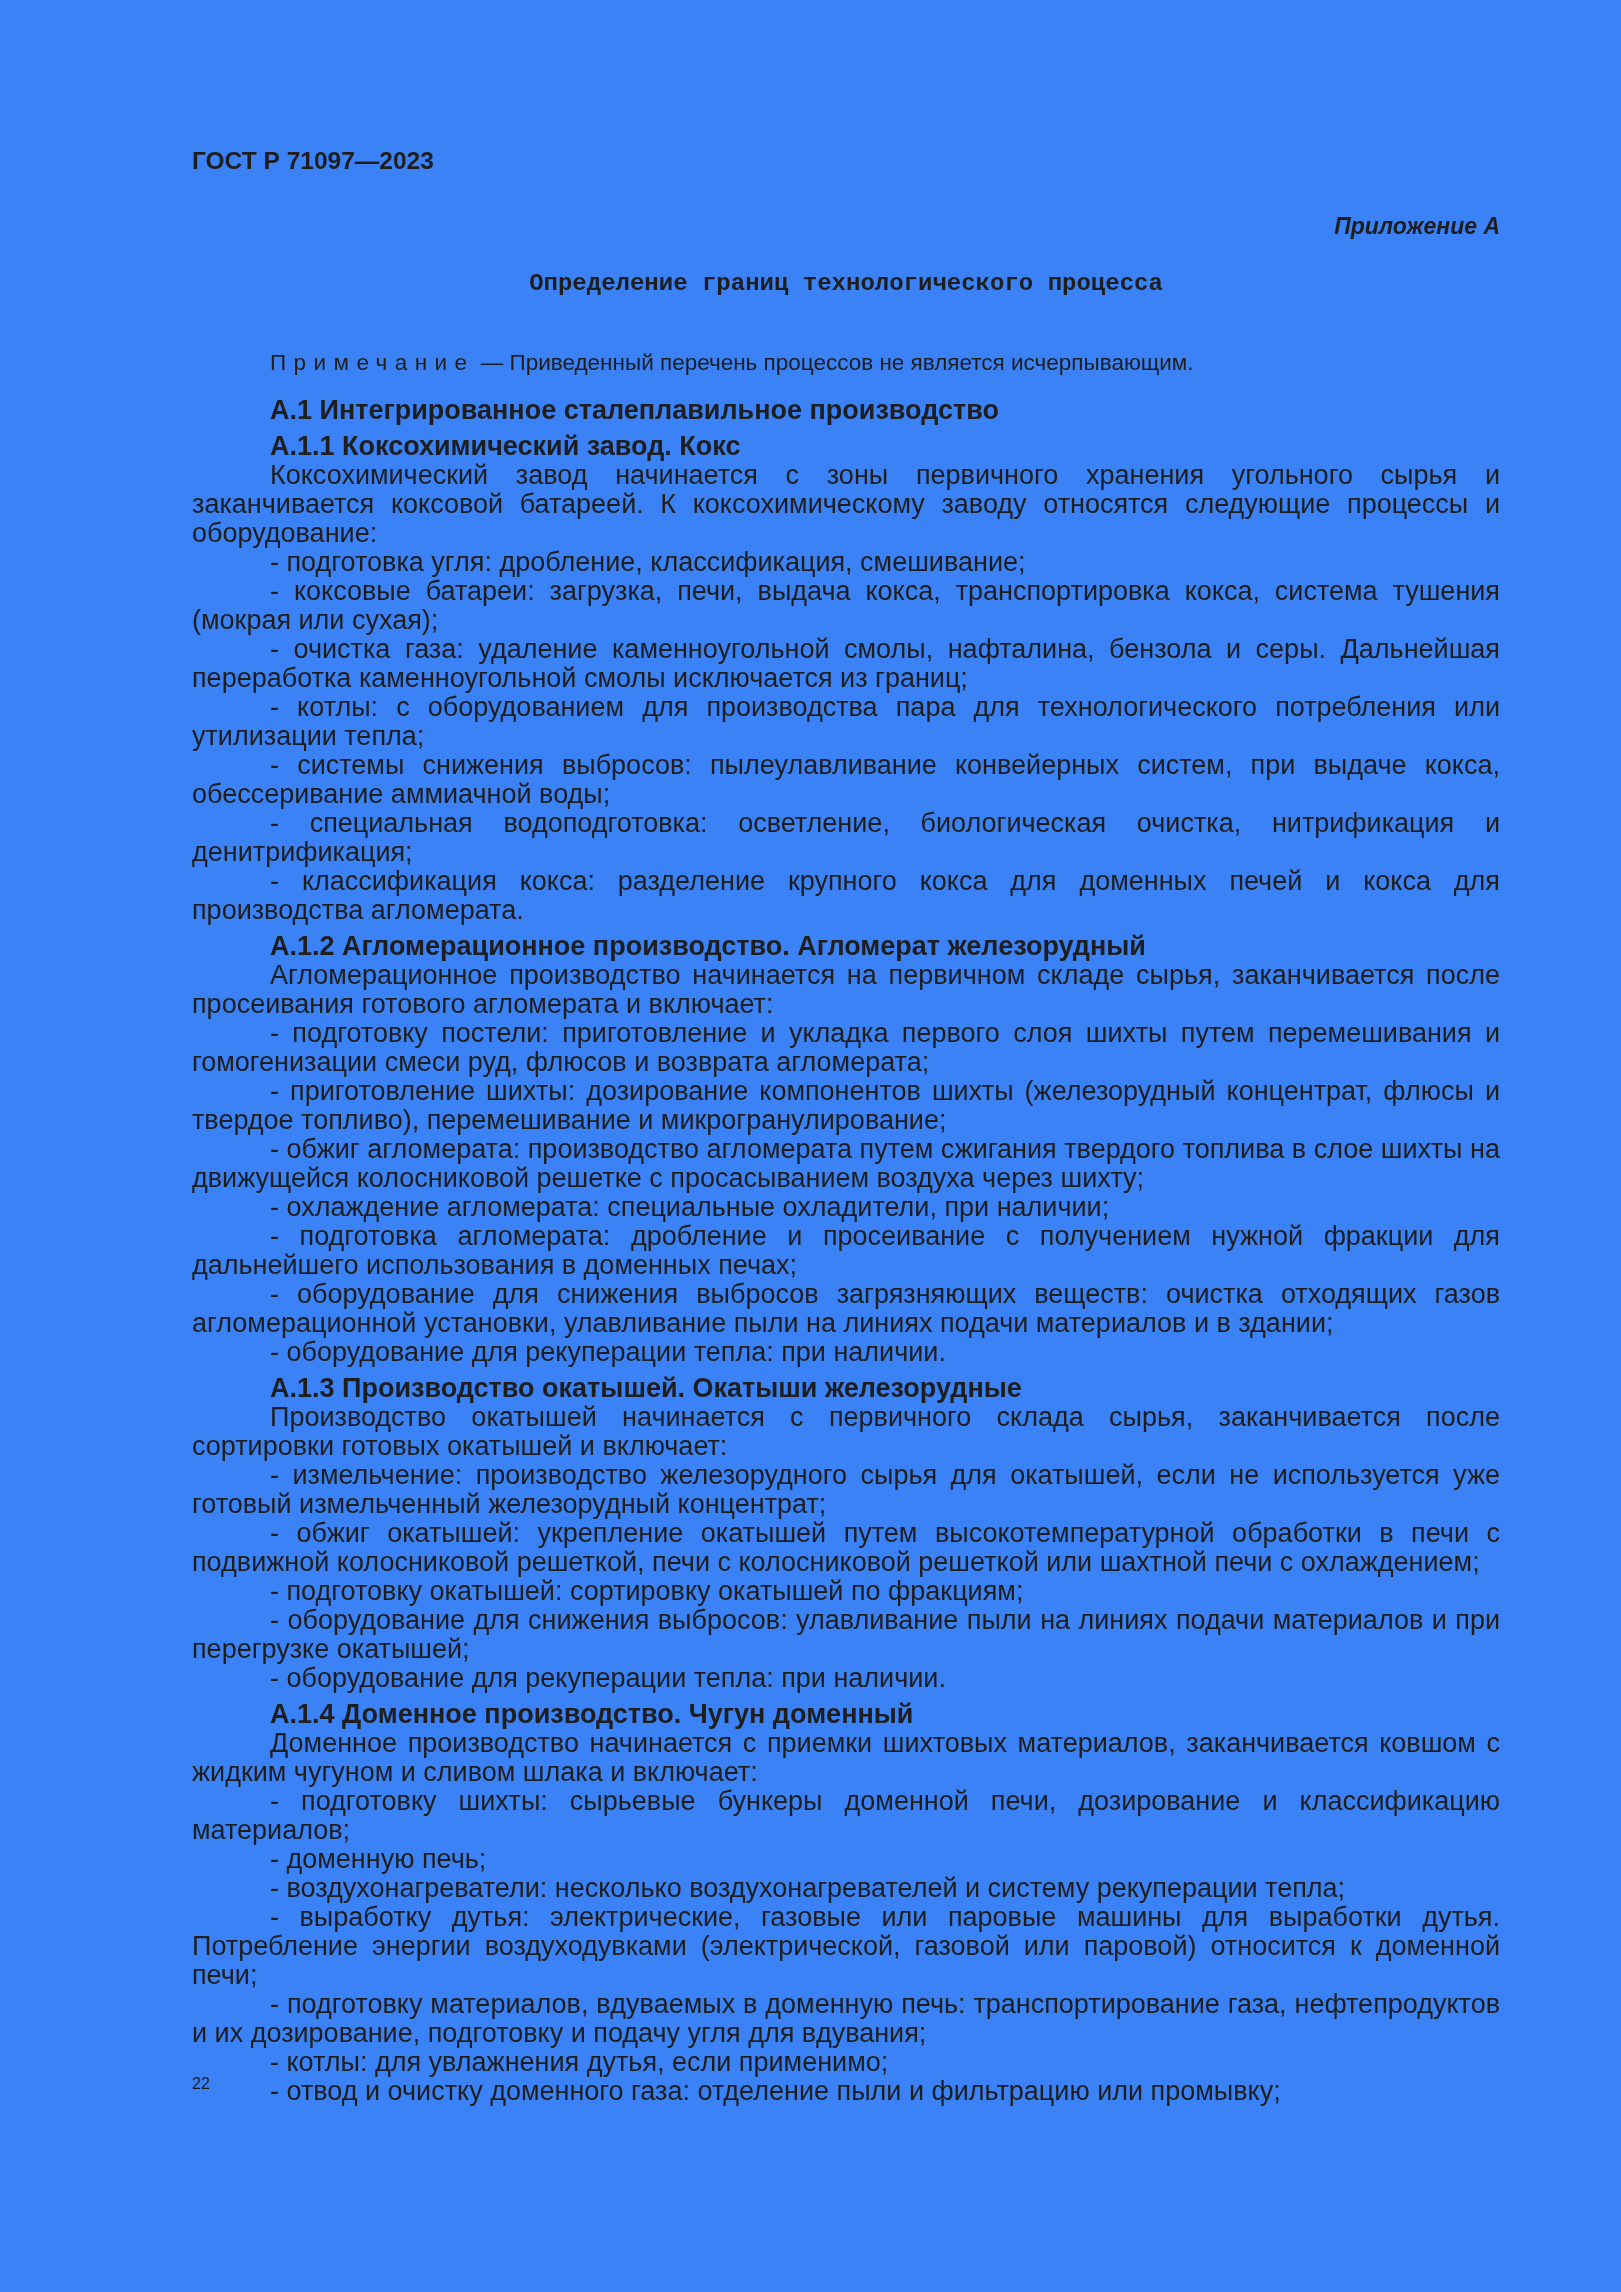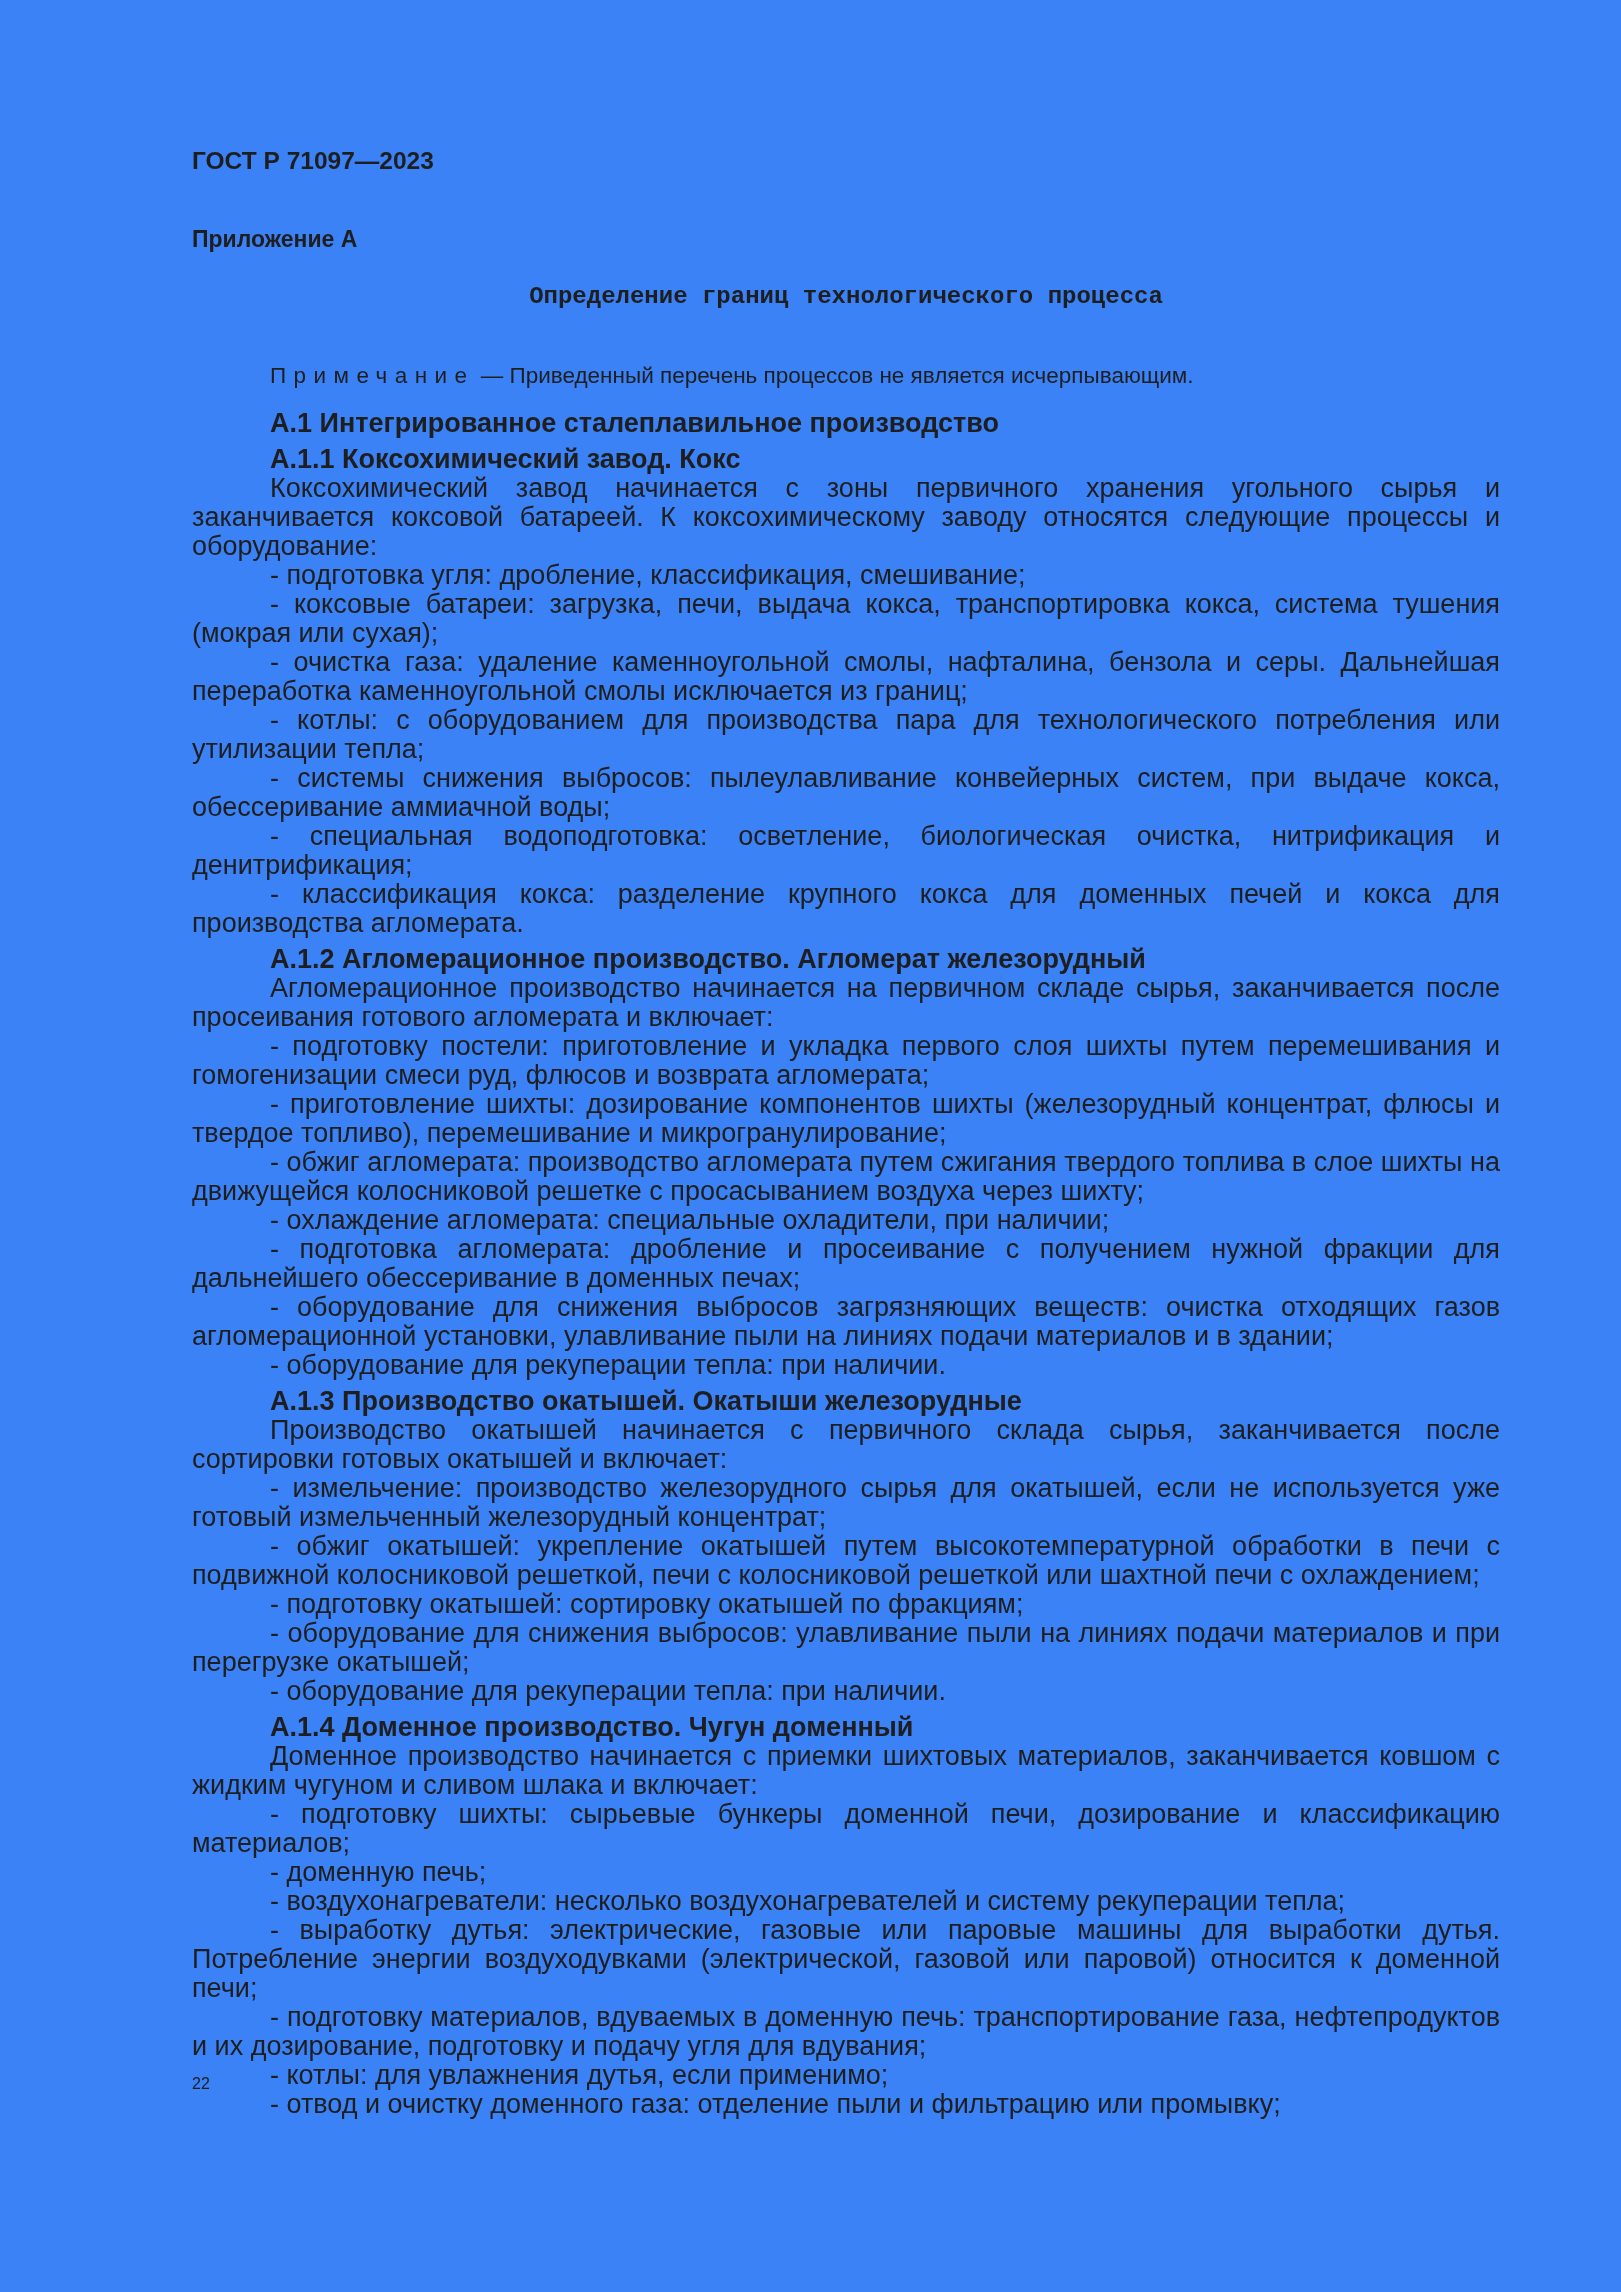--- a/index.html
+++ b/index.html
@@ -22,25 +22,26 @@
     top: 0;
     width: 1308px;
   }
   .doc-code {
     margin-top: 147px;
     font-size: 24.5px;
     font-weight: 700;
     line-height: 27.4px;
   }
   .appendix-label {
-    margin-top: 49px;
-    text-align: left;
+    margin-top: 36px;
+    text-align: right;
     font-size: 23px;
     font-weight: 700;
     line-height: 32px;
+    font-style: italic;
   }
   .appendix-type {
     text-align: center;
     font-size: 23px;
     font-weight: 700;
     line-height: 32px;
   }
   .doc-title {
     margin: 27.4px 0 0 0;
     text-align: center;
@@ -109,21 +110,21 @@
         <p class="block paragraph">- котлы: с оборудованием для производства пара для технологического потребления или утилизации тепла;</p>
         <p class="block paragraph">- системы снижения выбросов: пылеулавливание конвейерных систем, при выдаче кокса, обессеривание аммиачной воды;</p>
         <p class="block paragraph">- специальная водоподготовка: осветление, биологическая очистка, нитрификация и денитрификация;</p>
         <p class="block paragraph">- классификация кокса: разделение крупного кокса для доменных печей и кокса для производства агломерата.</p>
         <p class="block heading">А.1.2 Агломерационное производство. Агломерат железорудный</p>
         <p class="block paragraph">Агломерационное производство начинается на первичном складе сырья, заканчивается после просеивания готового агломерата и включает:</p>
         <p class="block paragraph">- подготовку постели: приготовление и укладка первого слоя шихты путем перемешивания и гомогенизации смеси руд, флюсов и возврата агломерата;</p>
         <p class="block paragraph">- приготовление шихты: дозирование компонентов шихты (железорудный концентрат, флюсы и твердое топливо), перемешивание и микрогранулирование;</p>
         <p class="block paragraph">- обжиг агломерата: производство агломерата путем сжигания твердого топлива в слое шихты на движущейся колосниковой решетке с просасыванием воздуха через шихту;</p>
         <p class="block paragraph">- охлаждение агломерата: специальные охладители, при наличии;</p>
-        <p class="block paragraph">- подготовка агломерата: дробление и просеивание с получением нужной фракции для дальнейшего обессеривание в доменных печах;</p>
+        <p class="block paragraph">- подготовка агломерата: дробление и просеивание с получением нужной фракции для дальнейшего использования в доменных печах;</p>
         <p class="block paragraph">- оборудование для снижения выбросов загрязняющих веществ: очистка отходящих газов агломерационной установки, улавливание пыли на линиях подачи материалов и в здании;</p>
         <p class="block paragraph">- оборудование для рекуперации тепла: при наличии.</p>
         <p class="block heading">А.1.3 Производство окатышей. Окатыши железорудные</p>
         <p class="block paragraph">Производство окатышей начинается с первичного склада сырья, заканчивается после сортировки готовых окатышей и включает:</p>
         <p class="block paragraph">- измельчение: производство железорудного сырья для окатышей, если не используется уже готовый измельченный железорудный концентрат;</p>
         <p class="block paragraph">- обжиг окатышей: укрепление окатышей путем высокотемпературной обработки в печи с подвижной колосниковой решеткой, печи с колосниковой решеткой или шахтной печи с охлаждением;</p>
         <p class="block paragraph">- подготовку окатышей: сортировку окатышей по фракциям;</p>
         <p class="block paragraph">- оборудование для снижения выбросов: улавливание пыли на линиях подачи материалов и при перегрузке окатышей;</p>
         <p class="block paragraph">- оборудование для рекуперации тепла: при наличии.</p>
         <p class="block heading">А.1.4 Доменное производство. Чугун доменный</p>

